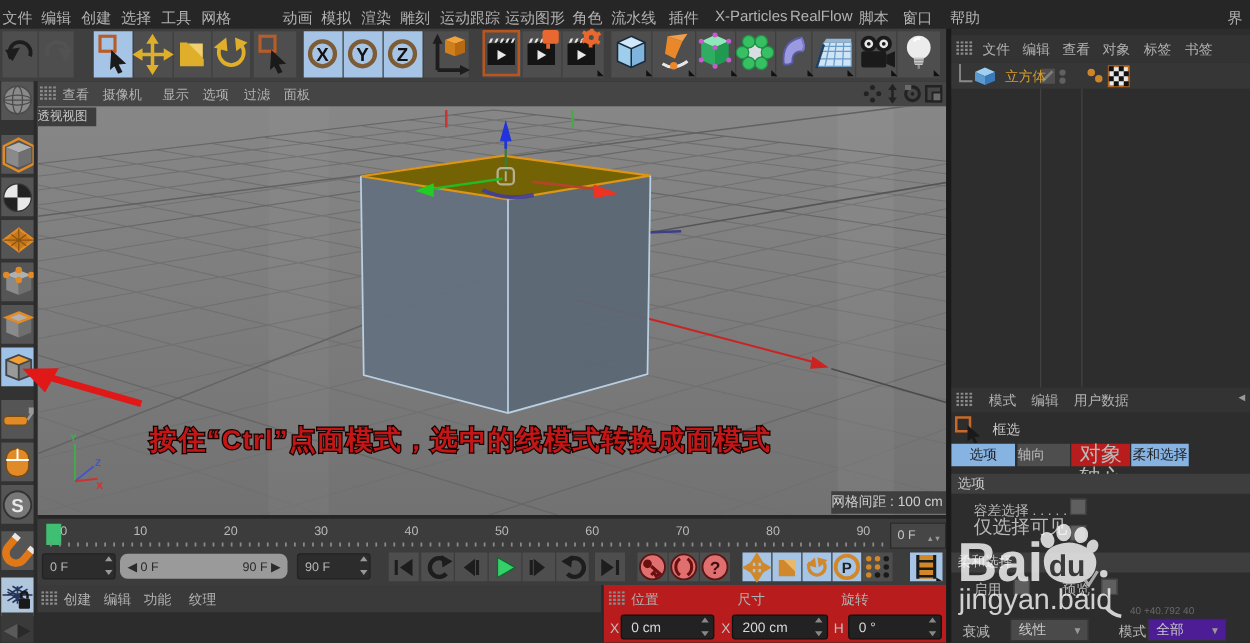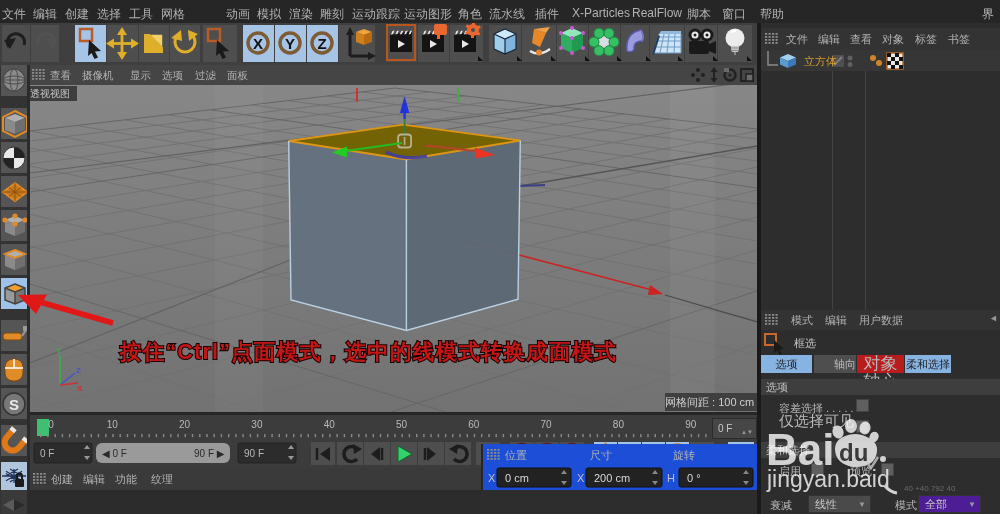--- a/index.html
+++ b/index.html
@@ -625,21 +625,21 @@
         <rect x="10.5" y="6" width="2.2" height="1.8"></rect>
         <rect x="10.5" y="9" width="2.2" height="1.8"></rect>
       </g>
     </svg>
 <span class="abs menu" style="left:21px;top:4px;font-size:11px">创建</span>
 <span class="abs menu" style="left:53px;top:4px;font-size:11px">编辑</span>
 <span class="abs menu" style="left:85px;top:4px;font-size:11px">功能</span>
 <span class="abs menu" style="left:121px;top:4px;font-size:11px">纹理</span>
 </div>
 <div class="abs" style="left:30px;top:490px;width:451px;height:24px;background:#2c2c2c"></div>
-<div class="abs" style="left:481px;top:444px;width:276px;height:46px;background:#1d4ed8;border-left:2px solid #262626">
+<div class="abs" style="left:481px;top:468px;width:276px;height:46px;background:#b91c1c;border-left:2px solid #262626">
 <svg class="abs" style="left:4px;top:5px" width="14" height="12" viewBox="0 0 14 12">
       <g fill="#8a8a8a">
         <rect x="0.0" y="0" width="2.2" height="1.8"></rect>
         <rect x="0.0" y="3" width="2.2" height="1.8"></rect>
         <rect x="0.0" y="6" width="2.2" height="1.8"></rect>
         <rect x="0.0" y="9" width="2.2" height="1.8"></rect>
         <rect x="3.5" y="0" width="2.2" height="1.8"></rect>
         <rect x="3.5" y="3" width="2.2" height="1.8"></rect>
         <rect x="3.5" y="6" width="2.2" height="1.8"></rect>
         <rect x="3.5" y="9" width="2.2" height="1.8"></rect>
@@ -755,21 +755,21 @@
 </div>
 <div class="abs" style="left:0;top:307px;width:243px;height:25px">
 <div class="abs" style="left:3px;top:3px;width:13px;height:13px;border:2px solid #c8692a"></div>
 <svg class="abs" style="left:12px;top:10px" width="14" height="15" viewBox="0 0 14 15">
         <path d="M1 0 L11 9 L6.5 9.5 L9 14 L6.5 15 L4.5 10.5 L1 13 Z" fill="#1a1a1a"></path>
       </svg>
 <span class="abs" style="left:33px;top:6px;font-size:11px;color:#c9c9c9">框选</span>
 </div>
 <div class="abs" style="left:0;top:332px;width:243px;height:18px">
 <div class="abs" style="left:0;top:0;width:51px;height:18px;background:#87b3e2;color:#222;font-size:11px;text-align:center;line-height:18px">选项</div>
-<div class="abs" style="left:53px;top:0;width:42px;height:18px;background:#4e4e4e;color:#b9b9b9;font-size:11px;text-align:right;line-height:18px">轴向</div>
+<div class="abs" style="left:53px;top:0;width:42px;height:18px;background:#4e4e4e;color:#b9b9b9;font-size:11px;text-align:left;line-height:18px">轴向</div>
 <div class="abs" style="left:96px;top:0;width:47px;height:18px;background:#b91c1c;color:#b9b9b9;font-size:17px;text-align:center;line-height:18px">对象轴心</div>
 <div class="abs" style="left:144px;top:0;width:46px;height:18px;background:#87b3e2;color:#222;font-size:11px;text-align:center;line-height:18px">柔和选择</div>
 </div>
 <div class="abs" style="left:0;top:356px;width:243px;height:16px;background:#3e3e3e;color:#c5c5c5;font-size:11px;line-height:16px;padding-left:5px">选项</div>
 <div class="abs" style="left:18px;top:378px;font-size:11px;color:#b9b9b9">容差选择 . . . . . . .</div>
 <div class="abs" style="left:95px;top:376px;width:13px;height:13px;background:#5f5f5f;border:1px solid #444"></div>
 <div class="abs" style="left:18px;top:389px;font-size:15px;color:#b9b9b9">仅选择可见</div>
 <div class="abs" style="left:95px;top:397px;width:13px;height:13px;background:#5f5f5f;border:1px solid #444"></div>
 <div class="abs" style="left:0;top:419px;width:243px;height:16px;background:#3e3e3e;color:#c5c5c5;font-size:11px;line-height:16px;padding-left:5px">柔和选择</div>
 <div class="abs" style="left:18px;top:441px;font-size:11px;color:#b9b9b9">启用</div>

